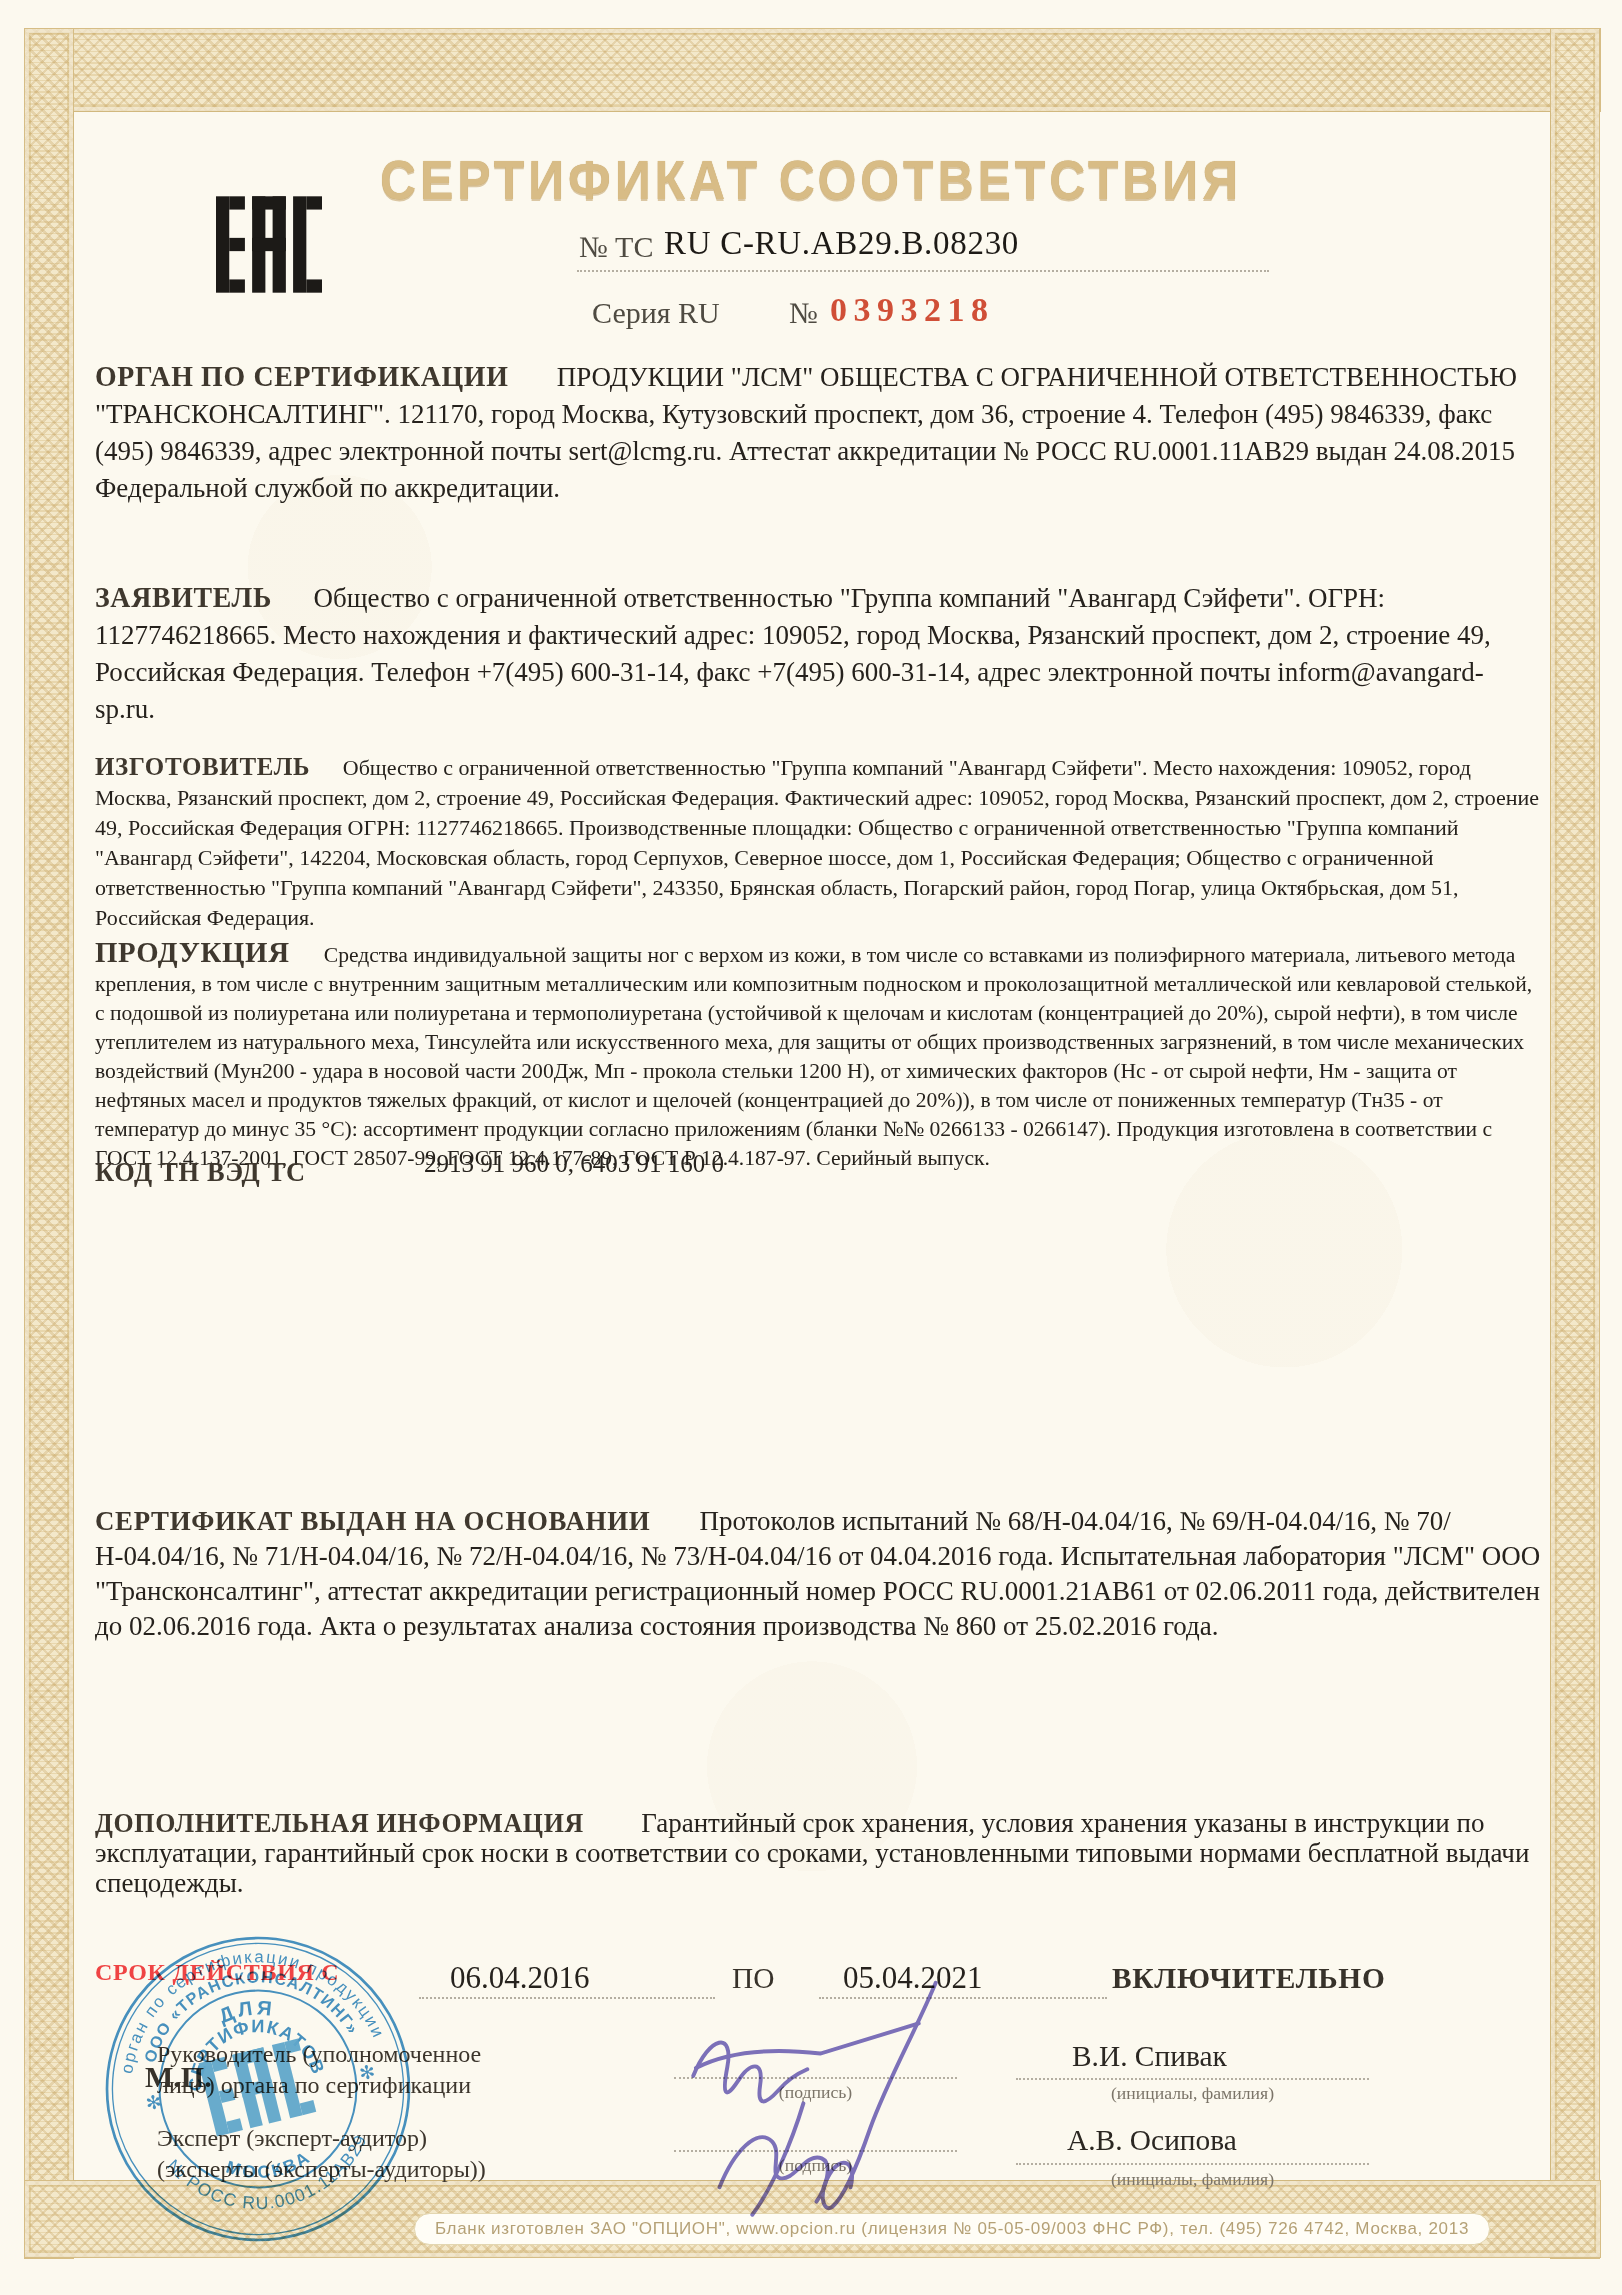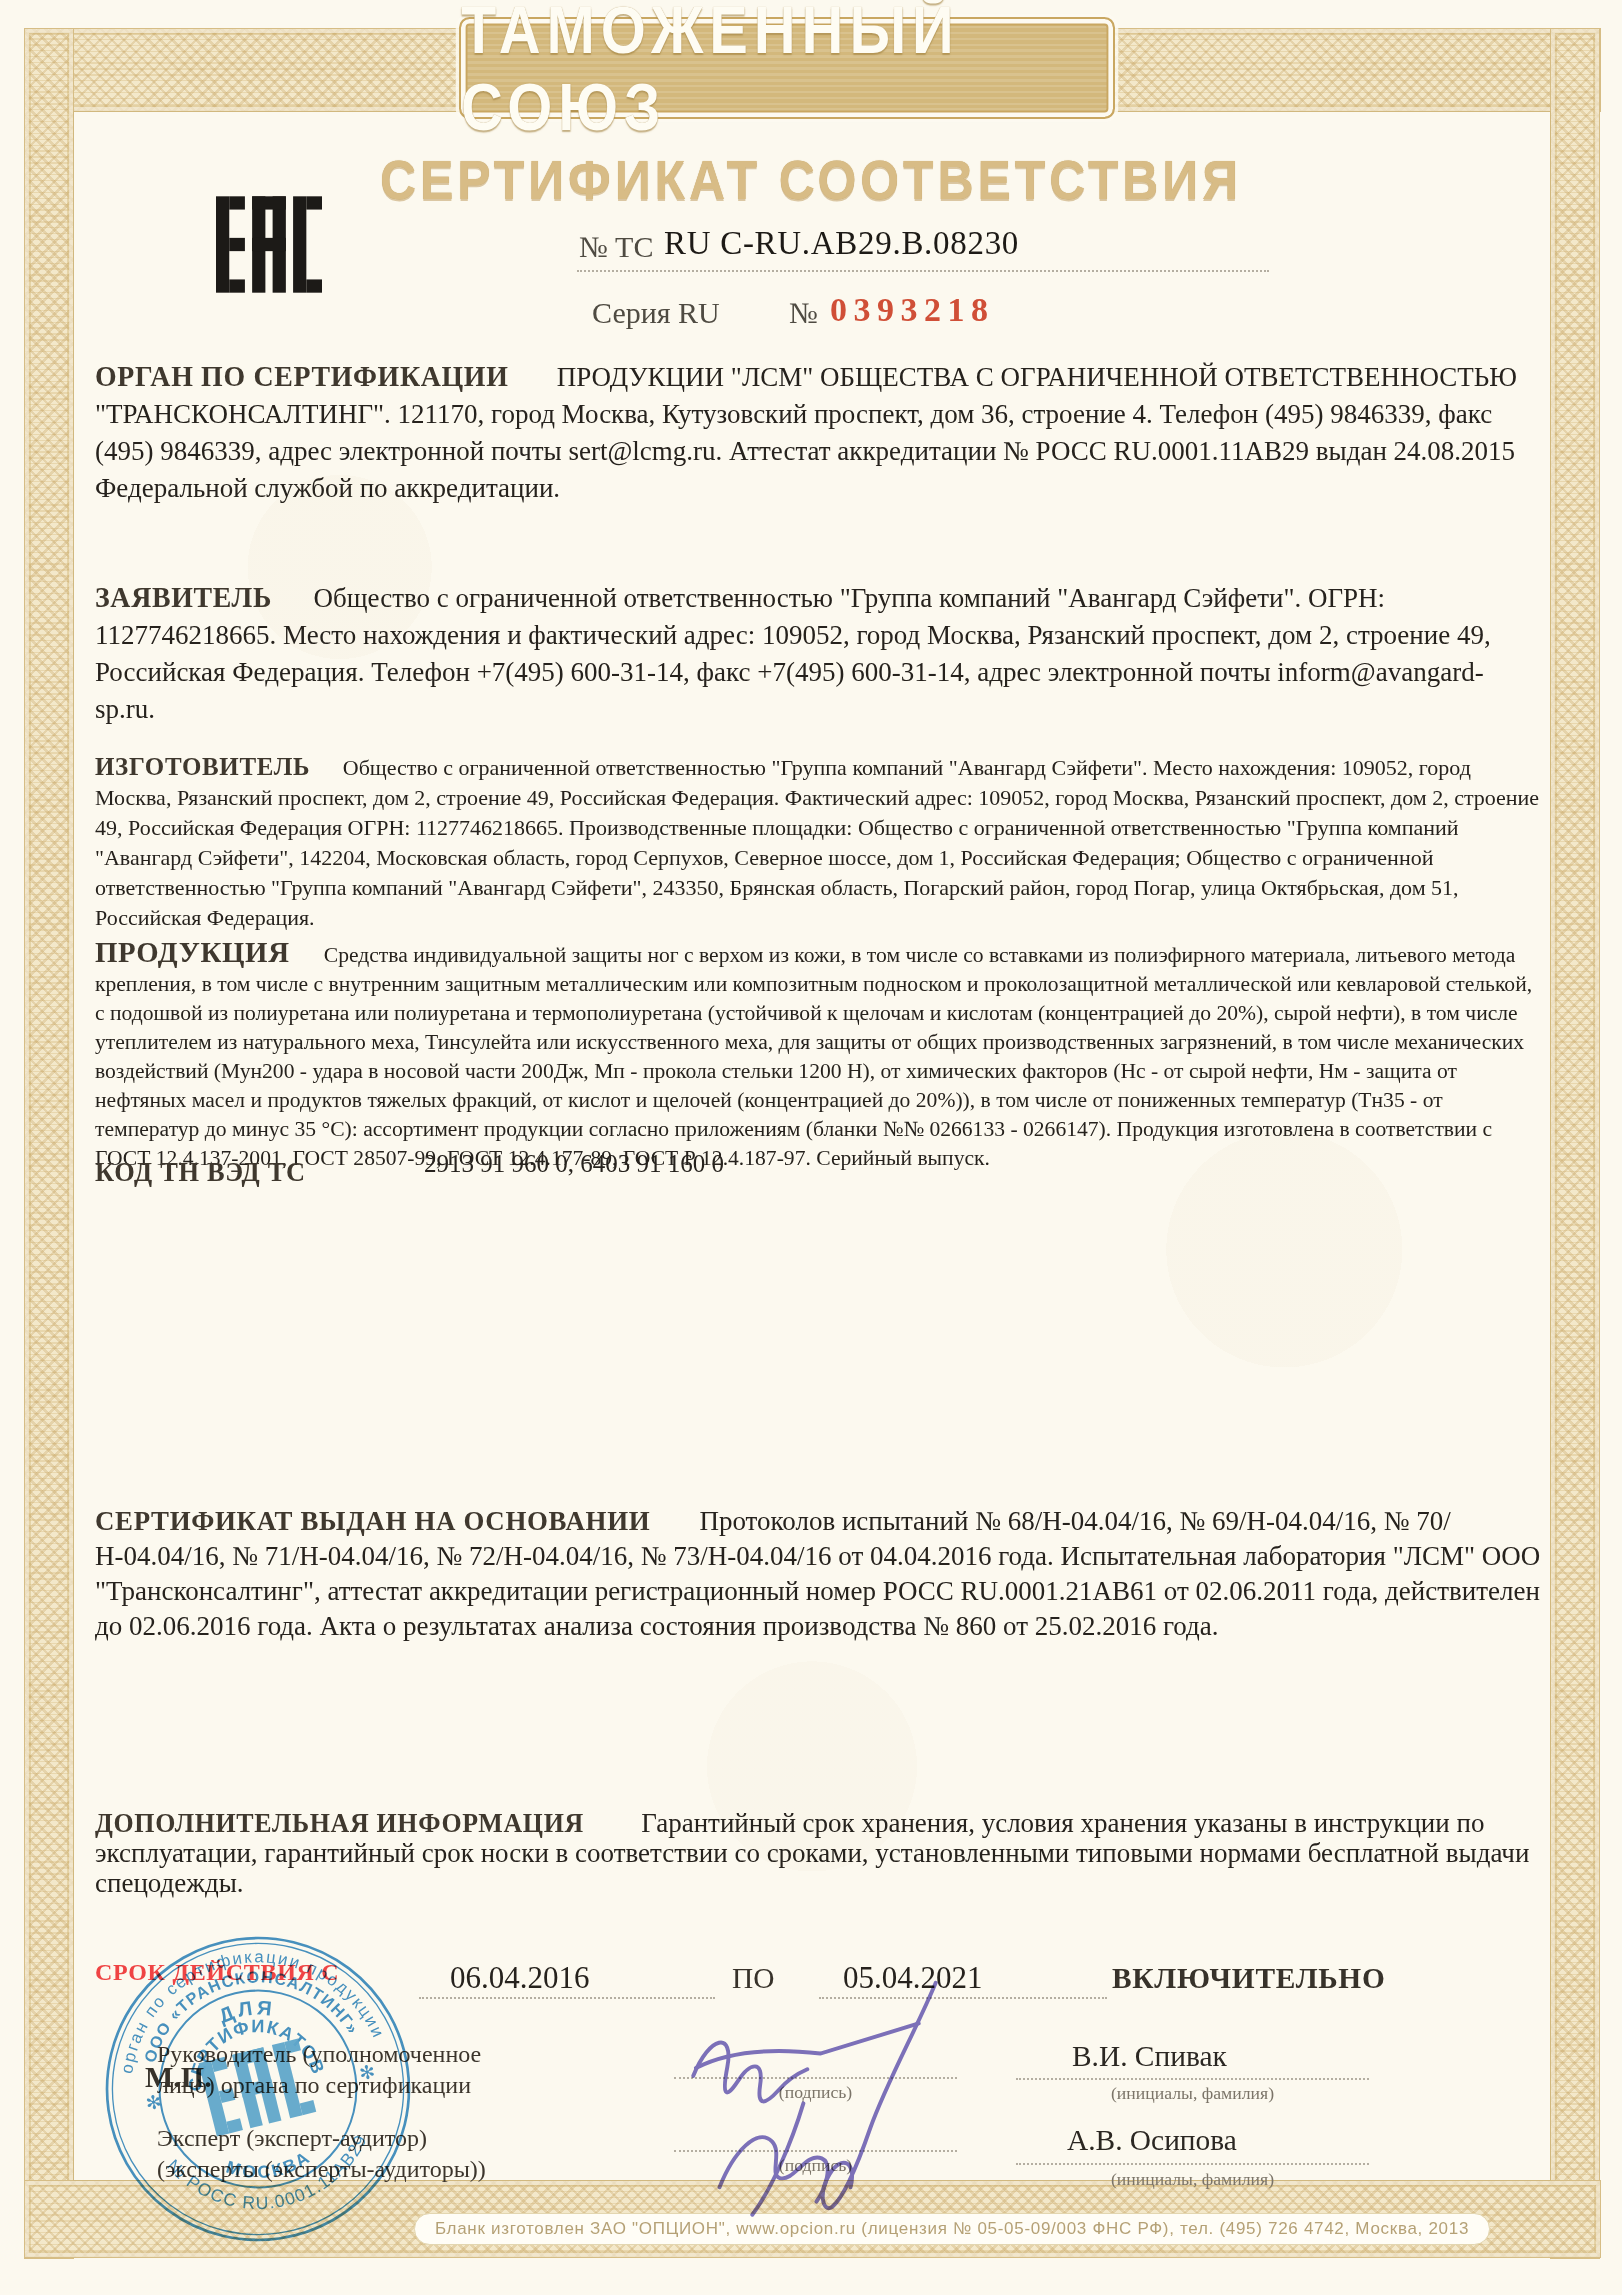--- a/index.html
+++ b/index.html
@@ -86,23 +86,20 @@
 <body>
 
 <div class="page">
 
   <div class="band band-top"></div>
   <div class="band band-left"></div>
   <div class="band band-right"></div>
   <div class="band band-bottom"></div>
   <div class="innerframe"></div>
 
-  <div class="banner">
-    <div class="banner-text">ТАМОЖЕННЫЙ СОЮЗ</div>
-  </div>
 
   <div class="cert-title">СЕРТИФИКАТ СООТВЕТСТВИЯ</div>
 
   <svg class="eac-logo" viewBox="0 0 176 160">
     <g fill="#1c1a17">
       <rect x="0" y="0" width="22" height="160"></rect>
         <rect x="22" y="0" width="26" height="22"></rect>
       <rect x="22" y="69" width="26" height="22"></rect>
         <rect x="22" y="138" width="26" height="22"></rect>
       <g transform="translate(60,0)">

